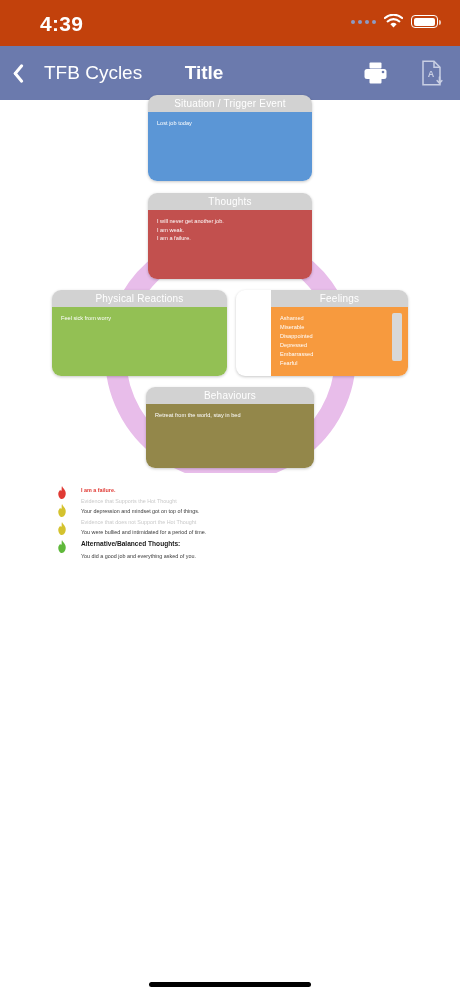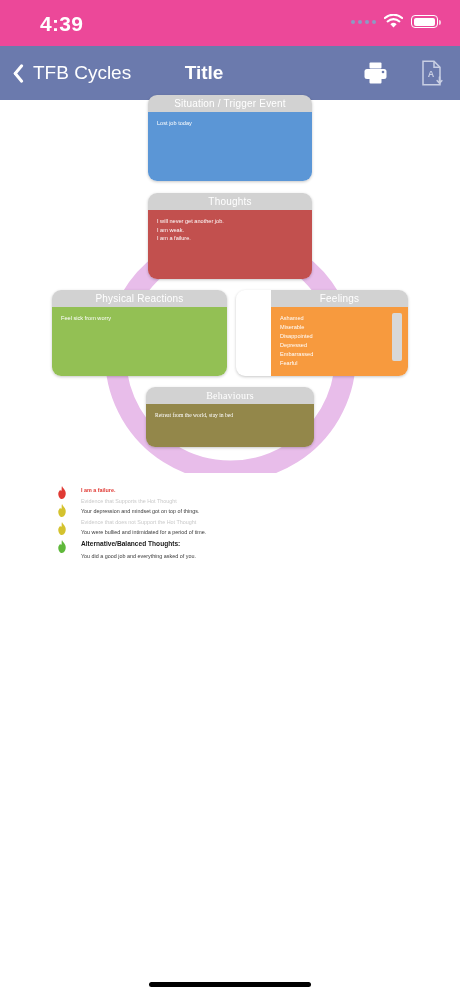--- a/index.html
+++ b/index.html
@@ -7,21 +7,21 @@
     width: 460px; height: 996px;
     background: #ffffff;
     font-family: "Liberation Sans", sans-serif;
     overflow: hidden;
   }
   #app { position: relative; width: 460px; height: 996px; background: #ffffff; }
 
   
   .statusbar {
     position: absolute; top: 0; left: 0; width: 460px; height: 46px;
-    background: #ec4899;
+    background: #c2410c;
   }
   .status-time {
     position: absolute; left: 40px; top: 12px;
     color: #ffffff; font-size: 21px; font-weight: bold; letter-spacing: .3px;
   }
   .status-right {
     position: absolute; right: 22px; top: 14px;
     display: flex; align-items: center; gap: 8px;
   }
   .cell-dots { display: flex; gap: 3px; align-items: center; }
@@ -37,21 +37,21 @@
   }
   .batt i { display: block; height: 8px; margin-left: 1.5px; background: #fff; border-radius: 2px; width: 21px; }
 
   
   .navbar {
     position: absolute; top: 46px; left: 0; width: 460px; height: 54px;
     background: #6b7aad;
   }
   .nav-back {
     position: absolute; left: 12px; top: 0; height: 54px;
-    display: flex; align-items: center; gap: 8px; cursor: pointer;
+    display: flex; align-items: center; gap: 19px; cursor: pointer;
   }
   .chev {
     width: 13px; height: 21px; position: relative;
   }
   .chev::before, .chev::after {
     content: ""; position: absolute; width: 2.6px; height: 13px; background: #fff; border-radius: 2px;
   }
   .chev::before { transform: rotate(40deg); top: 0px; left: 5px; }
   .chev::after  { transform: rotate(-40deg); top: 8.5px; left: 5px; }
   .nav-back-label { color: #ffffff; font-size: 19px; }
@@ -85,21 +85,21 @@
   .list li { color: #ffffff; font-size: 5.6px; line-height: 1.62; }
 
   #card-situation  { left: 148px; top:   0px; width: 164px; height: 86px; }
   #card-situation  .card-body { background: #5b96d6; height: 69px; }
   #card-thoughts   { left: 148px; top:  98px; width: 164px; height: 86px; }
   #card-thoughts   .card-body { background: #c2504e; height: 69px; }
   #card-physical   { left:  52px; top: 195px; width: 175px; height: 86px; }
   #card-physical   .card-body { background: #93c054; height: 69px; }
   #card-feelings   { left: 236px; top: 195px; width: 172px; height: 86px; padding-left: 35px; }
   #card-feelings   .card-body { background: #f79a3e; height: 69px; }
-  #card-behaviours { left: 146px; top: 292px; width: 168px; height: 60px; font-family: Liberation Serif, serif; }
+  #card-behaviours { left: 146px; top: 292px; width: 168px; height: 81px; }
   #card-behaviours .card-body { background: #93874a; height: 69px; }
 
   .scrollbar {
     position: absolute; right: 6px; top: 6px; width: 10px; height: 48px;
     background: #d8d8d8; border-radius: 2px;
   }
 
   
   .record { position: absolute; left: 57px; top: 484px; width: 340px; }
   .rec-row { display: flex; align-items: flex-start; gap: 8px; }

